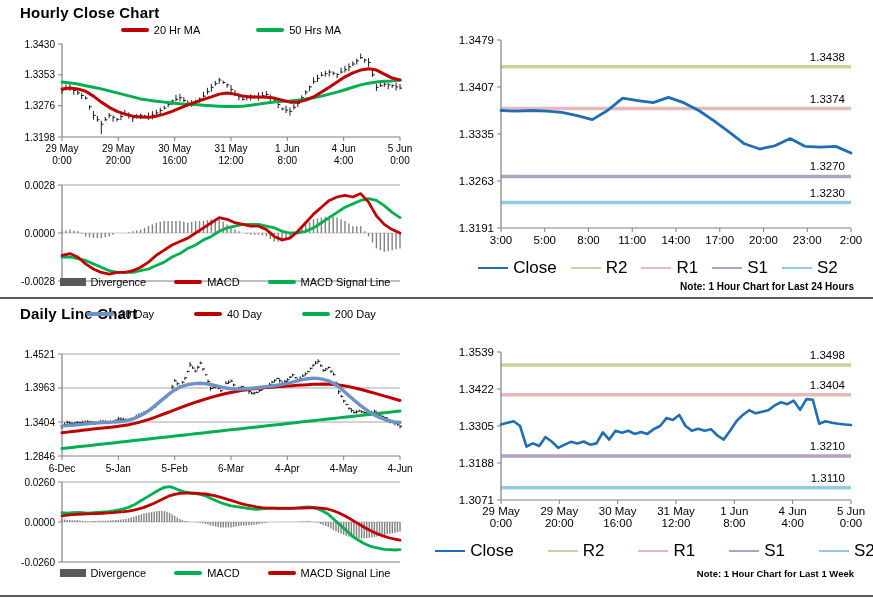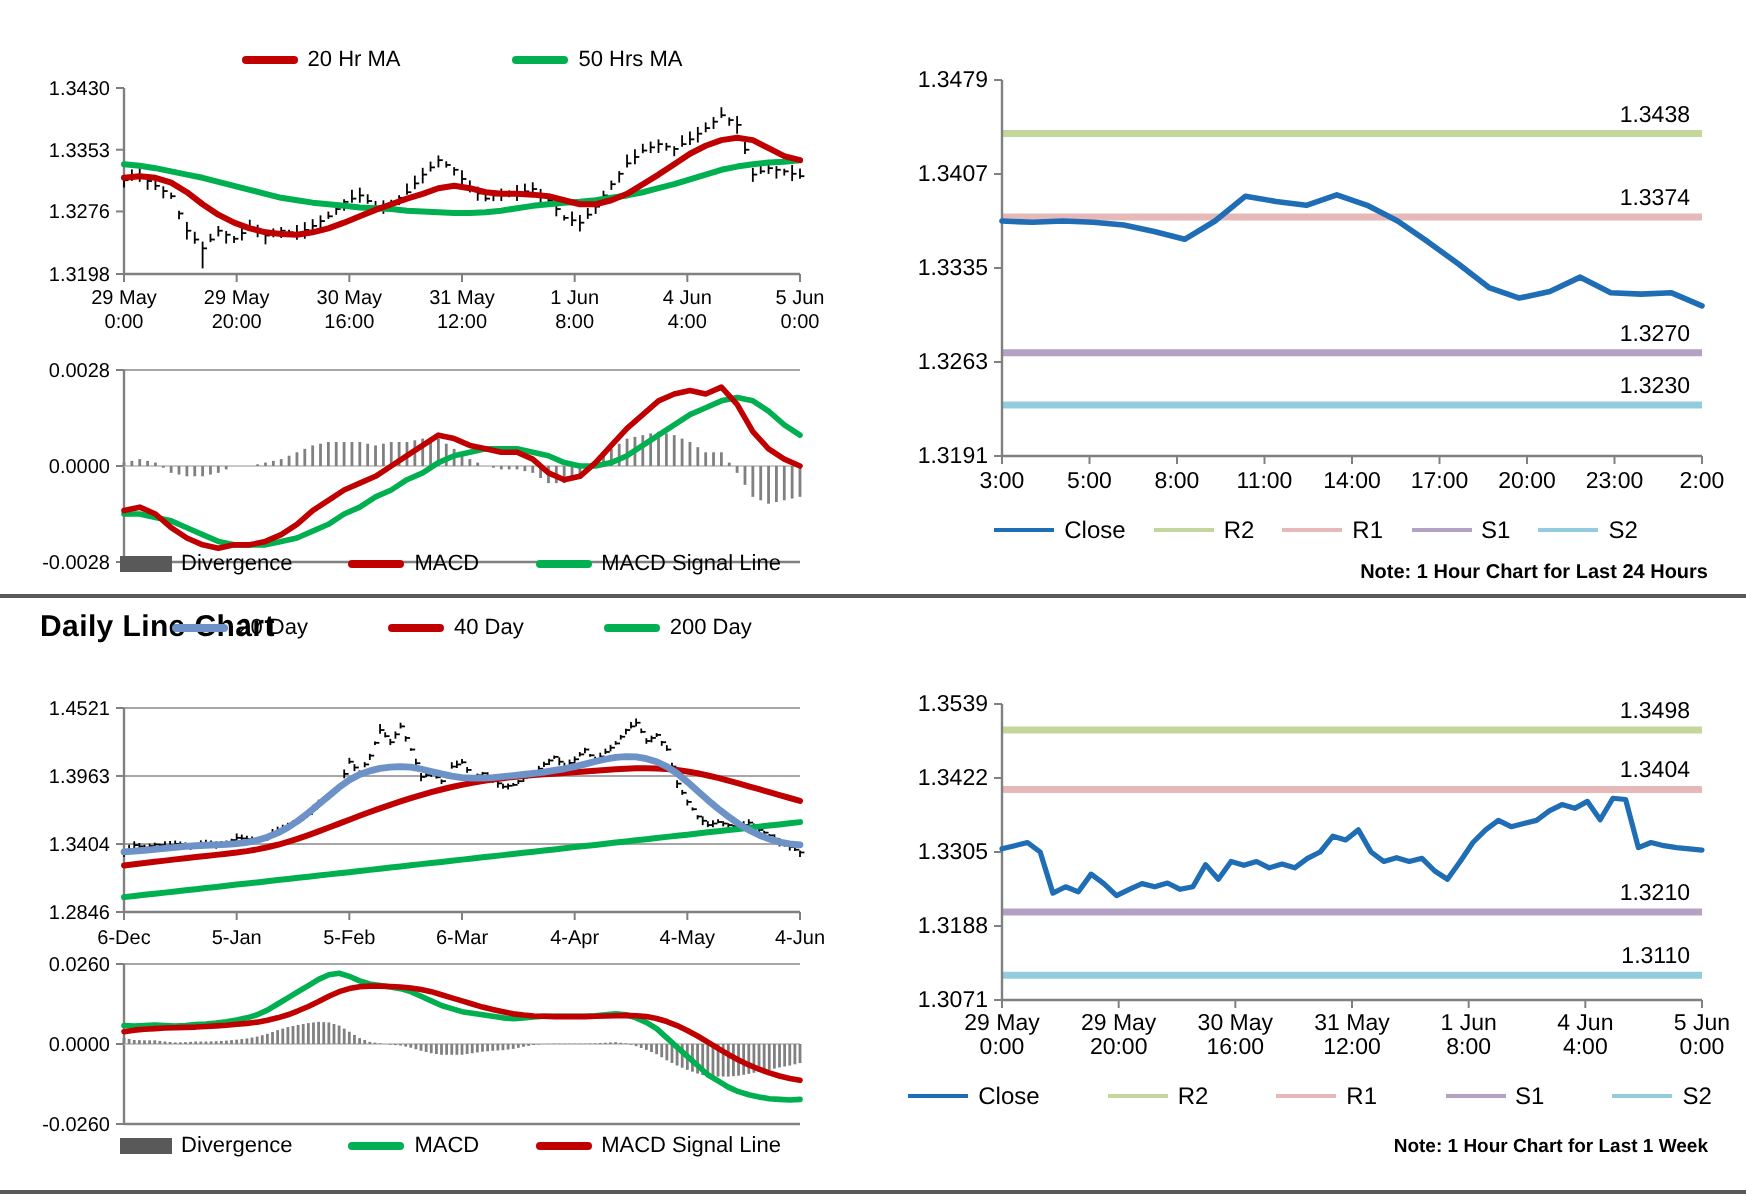--- a/index.html
+++ b/index.html
@@ -4,34 +4,35 @@
 <style>
   html,body{margin:0;padding:0;background:#fff;}
   #app{position:relative;width:873px;height:601px;background:#fff;overflow:hidden;
        font-family:"Liberation Sans",sans-serif;color:#000;}
   .sec-title{position:absolute;font-size:15px;font-weight:700;color:#000;letter-spacing:.2px;}
   .chart{position:absolute;}
   .chart svg{display:block;overflow:visible;}
   #app svg text{font-family:"Liberation Sans",sans-serif;fill:#000;}
   .legend{position:absolute;display:flex;align-items:center;justify-content:center;}
   .lg-item{display:inline-flex;align-items:center;font-size:11px;color:#000;white-space:nowrap;justify-content:space-between;}
-  .lg-big .lg-item{font-size:12px;}
+  .lg-big .lg-item{font-size:17px;}
   .sw{display:inline-block;margin-right:5px;flex:none;}
   .sw-bar{width:28px;height:4px;border-radius:2px;}
   .sw-line{width:30px;height:2.5px;}
   .sw-box{width:26px;height:8px;}
   .note{position:absolute;text-align:right;font-weight:700;font-size:10px;color:#000;}
   .note-sm{font-size:9.5px;}
   .divider{position:absolute;left:0;width:873px;height:0;border-top:2px solid #595959;}
 </style>
 </head>
 <body>
 
 <div id="app">
 
+  <div class="sec-title" style="left:20px;top:4px">Hourly Close Chart</div>
 
   <div class="legend" style="left:62px;top:24px;width:338px;gap:56px">
       <span class="lg-item">
         <span class="sw sw-bar" style="background: rgb(192, 0, 0);"></span>
         <span class="lg-label">20 Hr MA</span>
       </span>
       <span class="lg-item">
         <span class="sw sw-bar" style="background: rgb(0, 176, 80);"></span>
         <span class="lg-label">50 Hrs MA</span>
       </span>

